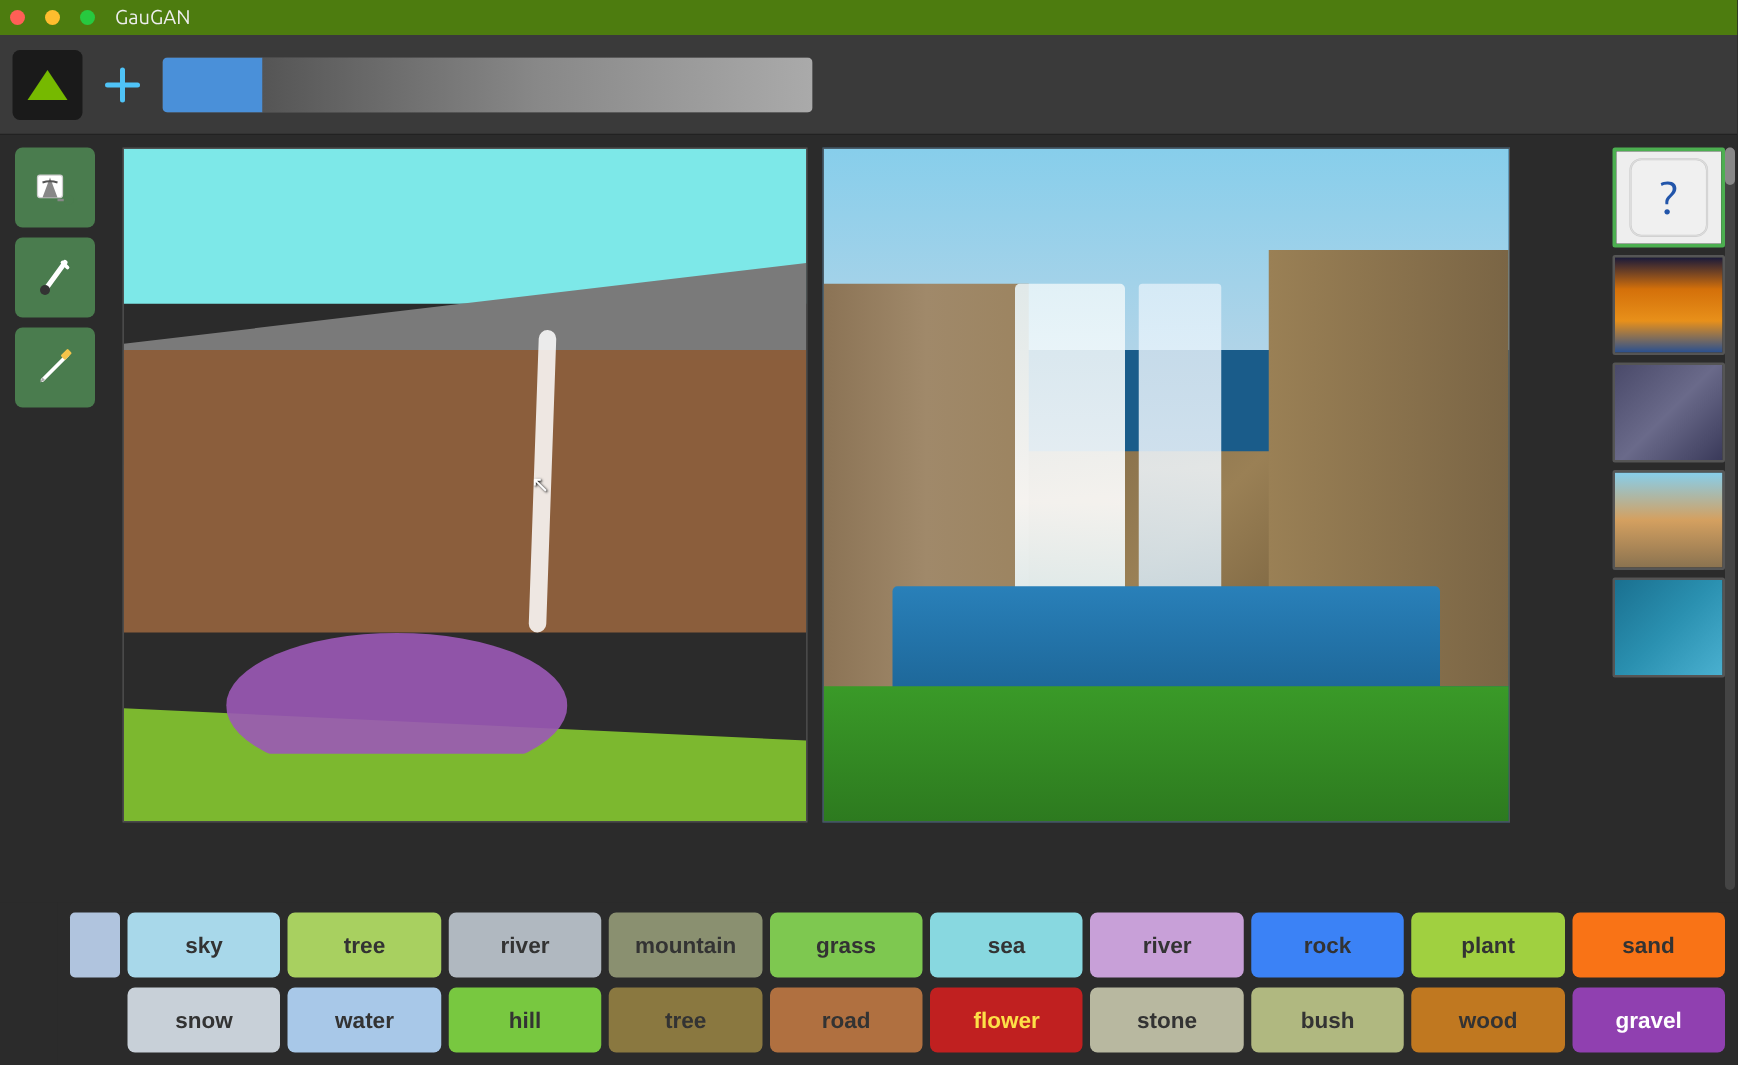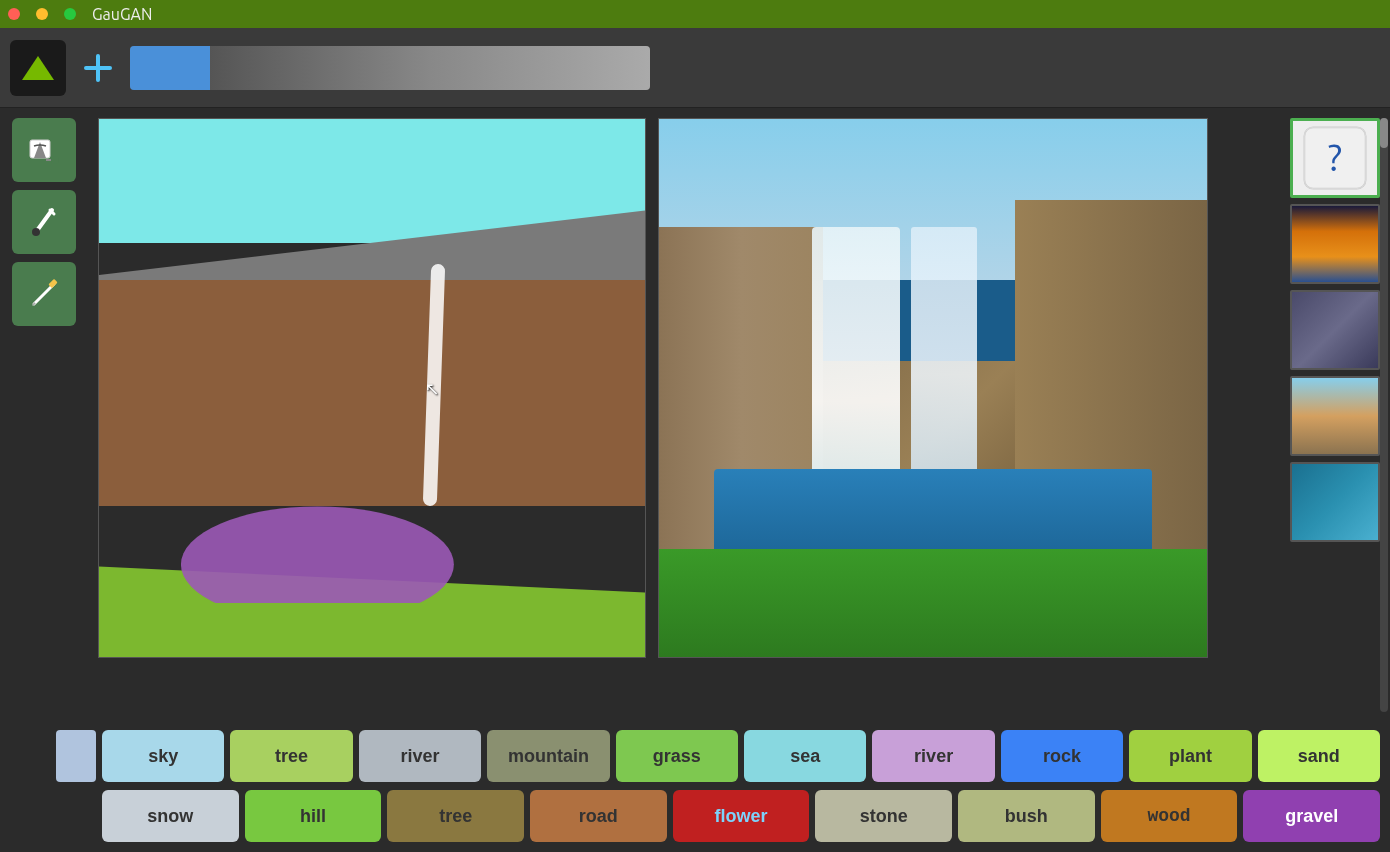--- a/index.html
+++ b/index.html
@@ -320,31 +320,31 @@
     }
     .lbl-sky { background: #a8d8ea; }
     .lbl-tree { background: #a8d060; }
     .lbl-cloud { background: #b0b8c0; }
     .lbl-mountain { background: #8a9070; }
     .lbl-grass { background: #7ec850; }
     .lbl-sea { background: #88d8e0; text-align: center; }
     .lbl-river { background: #c8a0d8; }
     .lbl-rock { background: #3b82f6; }
     .lbl-plant { background: #a0d040; }
-    .lbl-sand { background: #bef264; text-align: right; }
+    .lbl-sand { background: #f97316; text-align: right; }
 
     .lbl-snow { background: #c8d0d8; }
     .lbl-water { background: #a8c8e8; }
     .lbl-hill { background: #78c840; }
     .lbl-dirt { background: #8a7840; }
     .lbl-road { background: #b07040; }
-    .lbl-flower { background: #c02020; color: #7dd3fc; }
+    .lbl-flower { background: #c02020; color: #fde047; }
     .lbl-stone { background: #b8b8a0; }
     .lbl-bush { background: #b0b880; }
-    .lbl-wood { background: #c07820; font-family: Liberation Mono, monospace; }
+    .lbl-wood { background: #c07820; }
     .lbl-gravel { background: #9040b0; color: #fff; }
   </style>
 </head>
 <body>
 
 <div id="titlebar">
   <span class="traffic-light tl-red"></span>
   <span class="traffic-light tl-yellow"></span>
   <span class="traffic-light tl-green"></span>
   <span id="app-title">GauGAN</span>
@@ -450,20 +450,21 @@
     <button class="label-btn lbl-grass">grass</button>
     <button class="label-btn lbl-sea">sea</button>
     <button class="label-btn lbl-river">river</button>
     <button class="label-btn lbl-rock">rock</button>
     <button class="label-btn lbl-plant">plant</button>
     <button class="label-btn lbl-sand">sand</button>
   </div>
   <div class="palette-row">
     <div class="palette-swatch-main" style="background:transparent;"></div>
     <button class="label-btn lbl-snow">snow</button>
+    <button class="label-btn lbl-water">water</button>
     <button class="label-btn lbl-hill">hill</button>
     <button class="label-btn lbl-dirt">tree</button>
     <button class="label-btn lbl-road">road</button>
     <button class="label-btn lbl-flower">flower</button>
     <button class="label-btn lbl-stone">stone</button>
     <button class="label-btn lbl-bush">bush</button>
     <button class="label-btn lbl-wood">wood</button>
     <button class="label-btn lbl-gravel">gravel</button>
   </div>
 </div>

